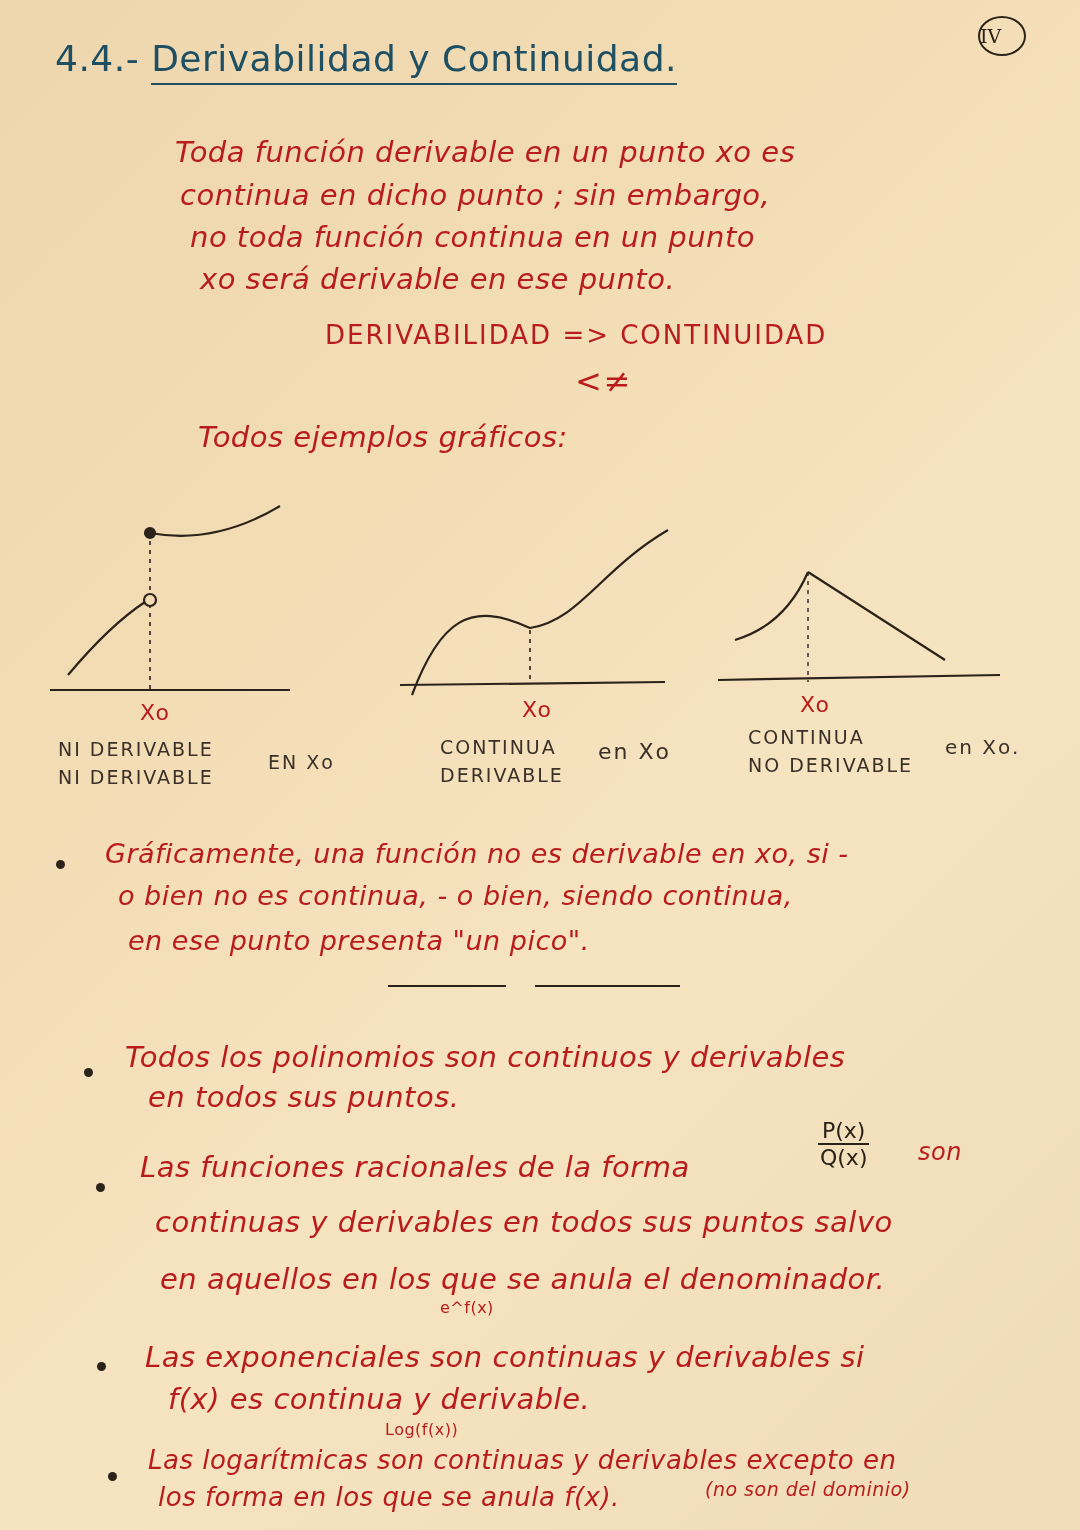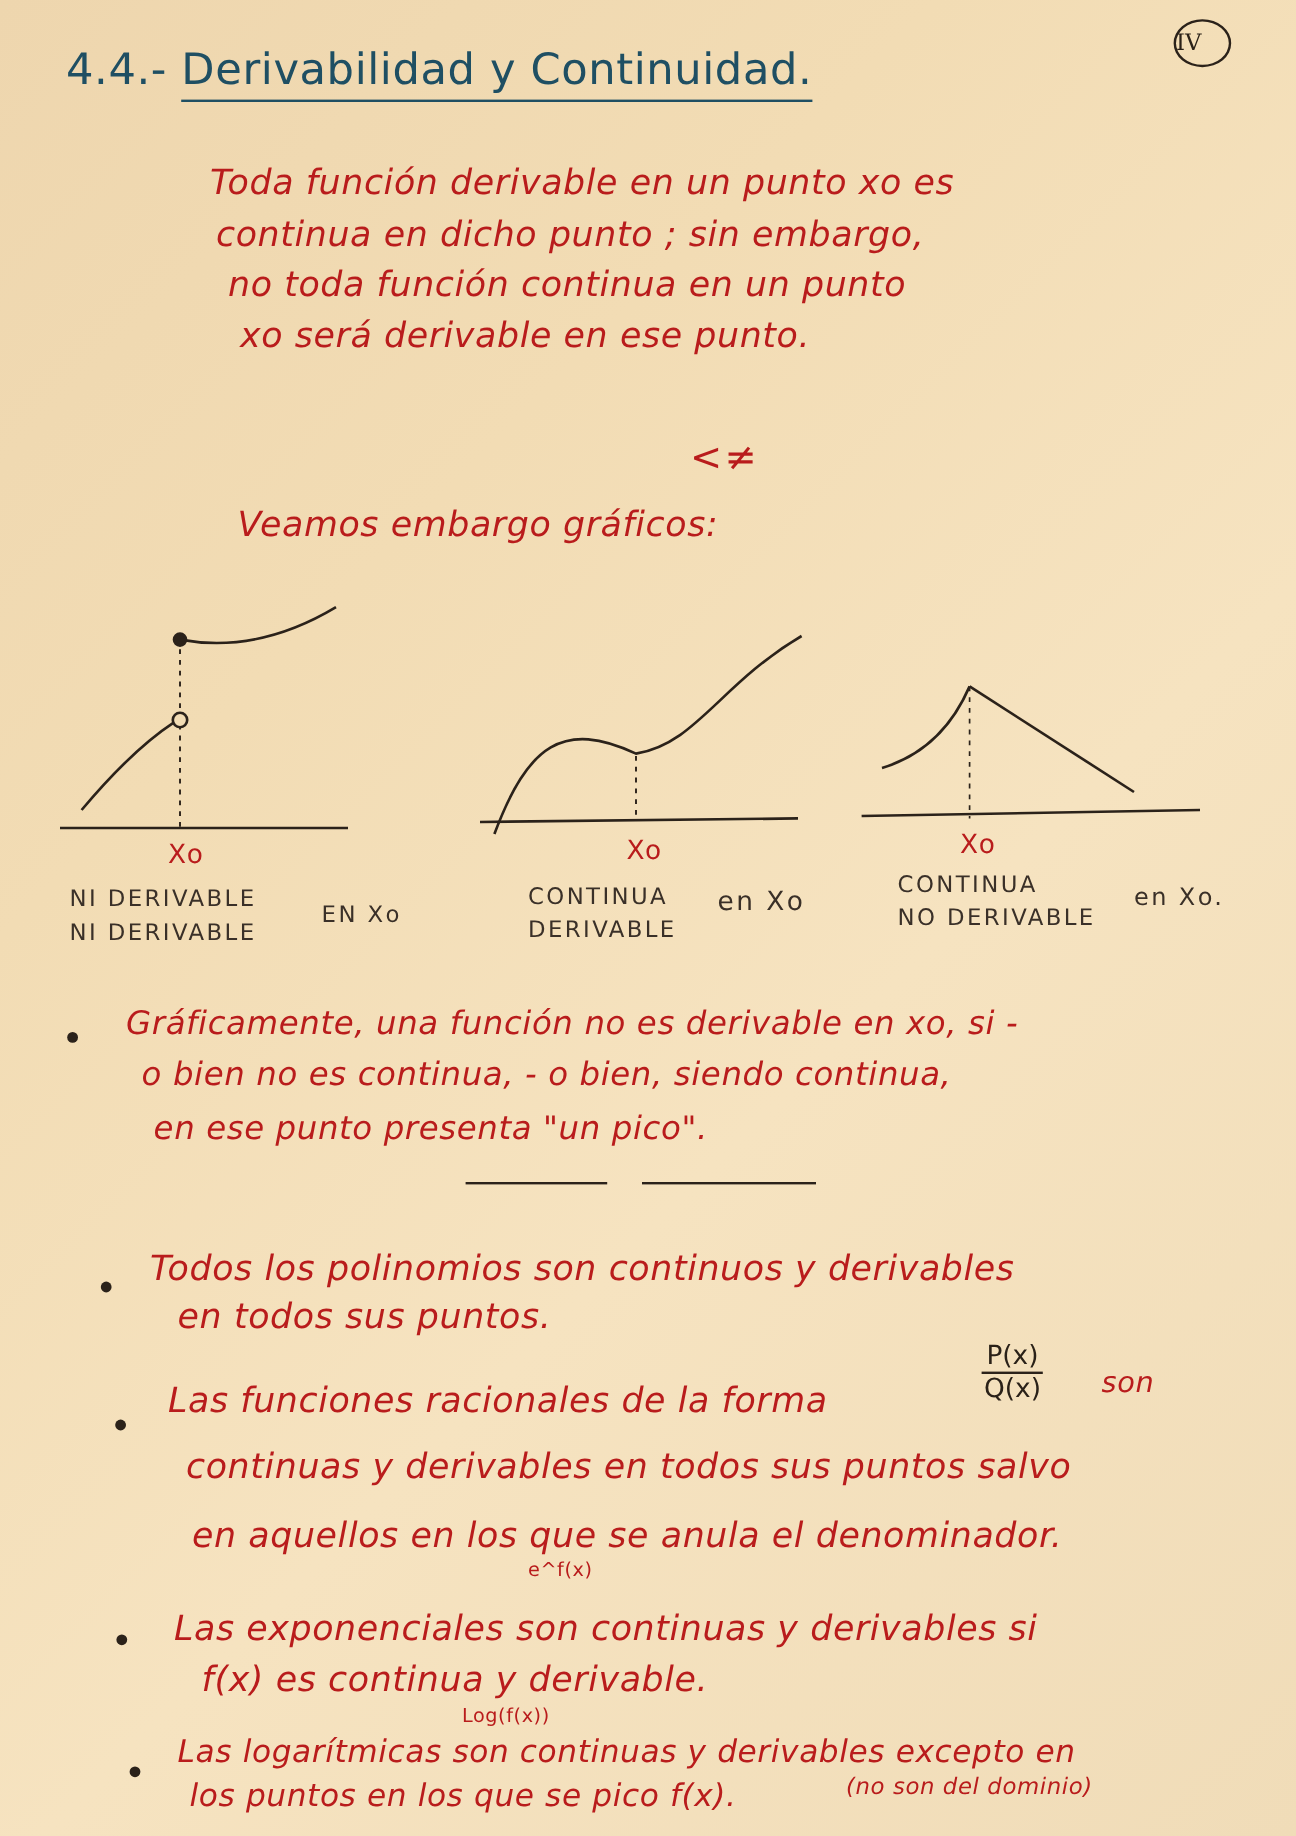--- a/index.html
+++ b/index.html
@@ -35,23 +35,24 @@
   <div class="hw title">
     <span>4.4.-</span>
     <span class="title-text">Derivabilidad y Continuidad.</span>
   </div>
 
   <div class="hw p" style="left:175px; top:135px;">Toda función derivable en un punto xo es</div>
   <div class="hw p" style="left:180px; top:178px;">continua en dicho punto ; sin embargo,</div>
   <div class="hw p" style="left:190px; top:220px;">no toda función continua en un punto</div>
   <div class="hw p" style="left:200px; top:262px;">xo será derivable en ese punto.</div>
 
+  <div class="hw caps" style="left:325px; top:320px;">DERIVABILIDAD =&gt; CONTINUIDAD</div>
   <div class="hw caps" style="left:575px; top:362px; font-size:32px;">&lt;≠</div>
 
-  <div class="hw p" style="left:198px; top:420px;">Veamos embargo gráficos:</div>
+  <div class="hw p" style="left:198px; top:420px;">Todos ejemplos gráficos:</div>
 
   <svg class="graphs" width="1080" height="210" viewBox="0 0 1080 210">
     <g stroke="#2b221a" stroke-width="2.2" fill="none">
 
       <line x1="50" y1="200" x2="290" y2="200"></line>
       <line x1="150" y1="42" x2="150" y2="200" stroke-dasharray="4 5" stroke-width="1.6"></line>
       <path d="M68,185 Q110,135 145,112"></path>
       <circle cx="150" cy="110" r="6" fill="#f2dcb4"></circle>
       <circle cx="150" cy="43" r="5" fill="#2b221a"></circle>
       <path d="M150,43 Q215,55 280,16"></path>
@@ -111,16 +112,16 @@
   <div class="hw p" style="left:160px; top:1262px;">en aquellos en los que se anula el denominador.</div>
 
   <div class="hw sup" style="left:440px; top:1298px;">e^f(x)</div>
   <div class="bullet" style="left:97px; top:1362px;"></div>
   <div class="hw p" style="left:145px; top:1340px;">Las exponenciales son continuas y derivables si</div>
   <div class="hw p" style="left:168px; top:1382px;">f(x) es continua y derivable.</div>
 
   <div class="hw sup" style="left:385px; top:1420px;">Log(f(x))</div>
   <div class="bullet" style="left:108px; top:1472px;"></div>
   <div class="hw p" style="left:148px; top:1445px; font-size:26px;">Las logarítmicas son continuas y derivables excepto en</div>
-  <div class="hw p" style="left:158px; top:1482px; font-size:26px;">los puntos en los que se pico f(x).</div>
+  <div class="hw p" style="left:158px; top:1482px; font-size:26px;">los forma en los que se anula f(x).</div>
   <div class="hw" style="left:705px; top:1478px; font-size:19px;">(no son del dominio)</div>
 
 </div>
 
 </body></html>

